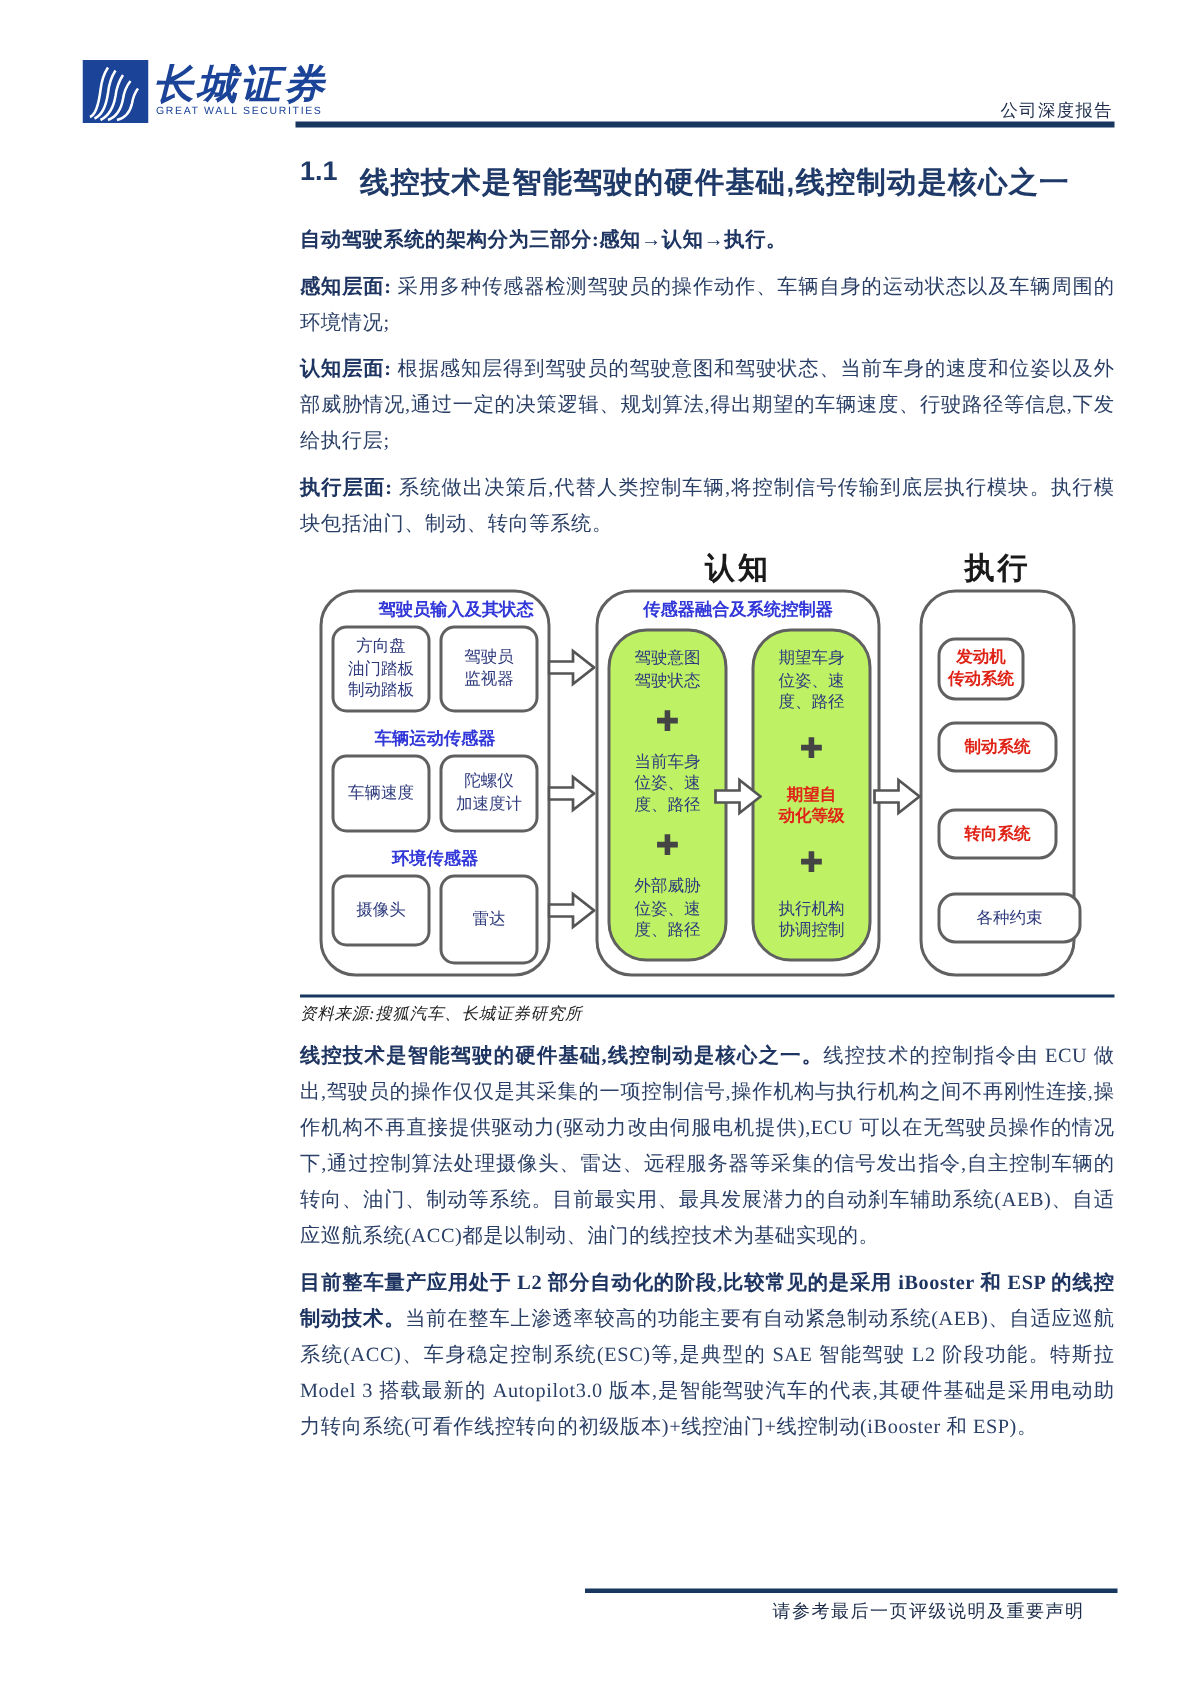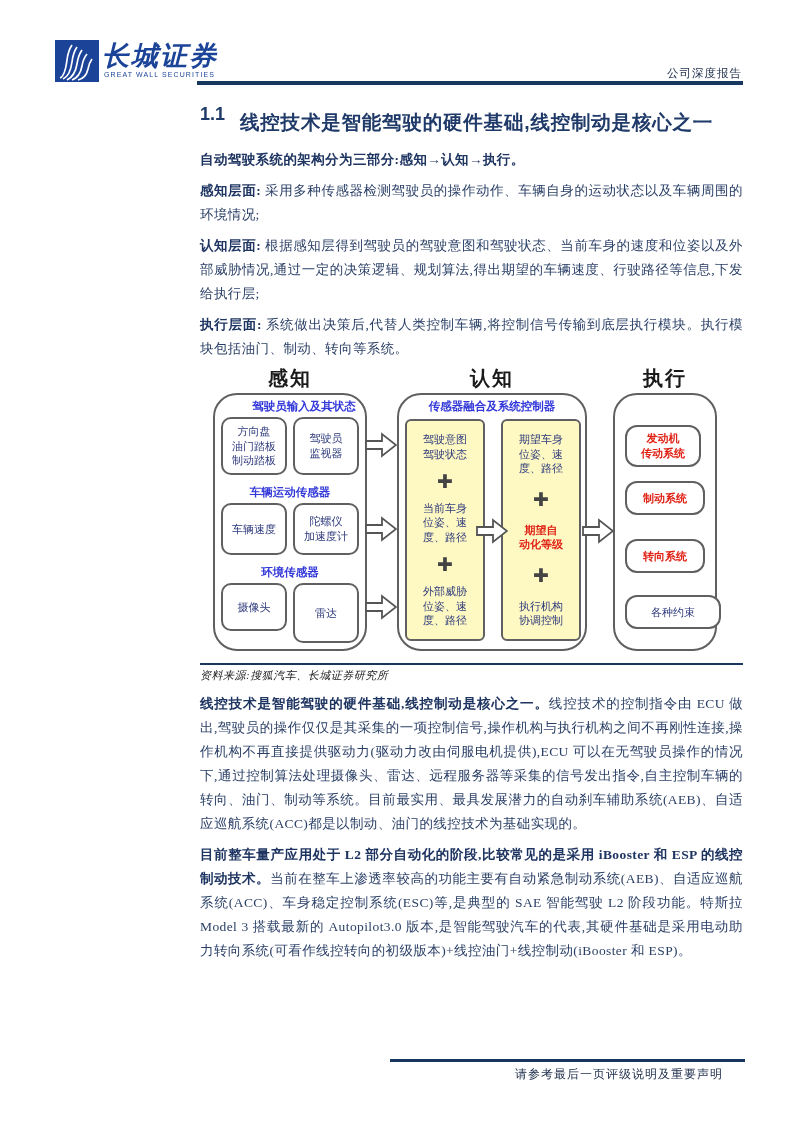--- a/index.html
+++ b/index.html
@@ -45,22 +45,22 @@
 
   .diagram { position:relative; width:543px; height:294px; margin-top:2px;
              font-family:"Liberation Sans","DejaVu Sans",sans-serif; }
   .col-header { position:absolute; top:2px; font-size:20px; color:#1a1a1a; font-weight:600;
                 text-align:center; letter-spacing:2px; }
   .outer-box { position:absolute; top:30px; height:258px; border:2px solid #606060; border-radius:24px; background:#fff; }
   .grp-label { position:absolute; width:154px; text-align:center; font-size:11.5px; font-weight:bold; color:#3137d8; }
   .sm-box { position:absolute; border:2px solid #606060; border-radius:10px; background:#fff;
             display:flex; align-items:center; justify-content:center; text-align:center;
             font-size:11px; line-height:1.32; color:#2e3a7c; white-space:pre-line; }
-  .tall-box { position:absolute; top:56px; height:222px; width:80px; border:2px solid #606060; border-radius:6px;
-              background:#fef9c3; display:flex; flex-direction:column; align-items:center; justify-content:space-between;
+  .tall-box { position:absolute; top:56px; height:222px; width:80px; border:2px solid #606060; border-radius:26px;
+              background:#bef264; display:flex; flex-direction:column; align-items:center; justify-content:space-between;
               padding:11px 1px; }
   .tall-box .txt { font-size:11px; line-height:1.32; color:#2e3a7c; text-align:center; white-space:pre-line; }
   .plus { font-size:19px; color:#444; line-height:1; font-weight:bold; }
   .red { color:#e02317 !important; font-weight:bold; }
   .arrow { position:absolute; width:32px; height:26px; }
   .col2-label { position:absolute; top:36px; left:197px; width:190px; text-align:center;
                 font-size:11.5px; font-weight:bold; color:#3137d8;font-family:Liberation Mono, monospace; }
 
   .fig-source { margin-top:6px; border-top:2px solid #17375E; padding-top:3px;
                 font-size:11px; font-style:italic; color:#222; letter-spacing:0.5px; }
@@ -98,21 +98,20 @@
 
   <p class="body mt7"><span class="lead">感知层面:</span> <span>采用多种传感器检测驾驶员的操作动作、车辆自身的运动状态以及车辆周围的环境情况;</span></p>
 
   <p class="body mt7"><span class="lead">认知层面:</span> <span>根据感知层得到驾驶员的驾驶意图和驾驶状态、当前车身的速度和位姿以及外部威胁情况,通过一定的决策逻辑、规划算法,得出期望的车辆速度、行驶路径等信息,下发给执行层;</span></p>
 
   <p class="body mt7"><span class="lead">执行层面:</span> <span>系统做出决策后,代替人类控制车辆,将控制信号传输到底层执行模块。执行模块包括油门、制动、转向等系统。</span></p>
 
 
   <div class="diagram">
 
-    <div class="col-header" style="left:13px; width:154px;">感知</div>
     <div class="col-header" style="left:197px; width:190px;">认知</div>
     <div class="col-header" style="left:413px; width:104px;">执行</div>
 
     <div class="outer-box" style="left:13px; width:154px;"></div>
     <div class="outer-box" style="left:197px; width:190px;"></div>
     <div class="outer-box" style="left:413px; width:104px;"></div>
 
     <div class="grp-label" style="left:27px; top:36px;">驾驶员输入及其状态</div>
     <div class="sm-box" style="left:21px; top:54px; width:66px; height:58px;">方向盘
 油门踏板
@@ -147,21 +146,21 @@
 位姿、速
 度、路径</div>
       <div class="plus">✚</div>
       <div class="txt red">期望自
 动化等级</div>
       <div class="plus">✚</div>
       <div class="txt">执行机构
 协调控制</div>
     </div>
 
-    <div class="sm-box red" style="left:425px; top:62px; width:76px; height:42px; border-radius:12px;">发动机
+    <div class="sm-box red" style="left:425px; top:62px; width:58px; height:42px; border-radius:12px;">发动机
 传动系统</div>
     <div class="sm-box red" style="left:425px; top:118px; width:80px; height:34px; border-radius:12px;">制动系统</div>
     <div class="sm-box red" style="left:425px; top:176px; width:80px; height:34px; border-radius:12px;">转向系统</div>
     <div class="sm-box" style="left:425px; top:232px; width:96px; height:34px; border-radius:12px;">各种约束</div>
 
     <svg class="arrow" style="left:165px; top:69px;" viewBox="0 0 32 26">
         <polygon points="1,9 17,9 17,2 31,13 17,24 17,17 1,17" fill="#ffffff" stroke="#555555" stroke-width="1.8"></polygon>
       </svg>
     <svg class="arrow" style="left:165px; top:153px;" viewBox="0 0 32 26">
         <polygon points="1,9 17,9 17,2 31,13 17,24 17,17 1,17" fill="#ffffff" stroke="#555555" stroke-width="1.8"></polygon>

